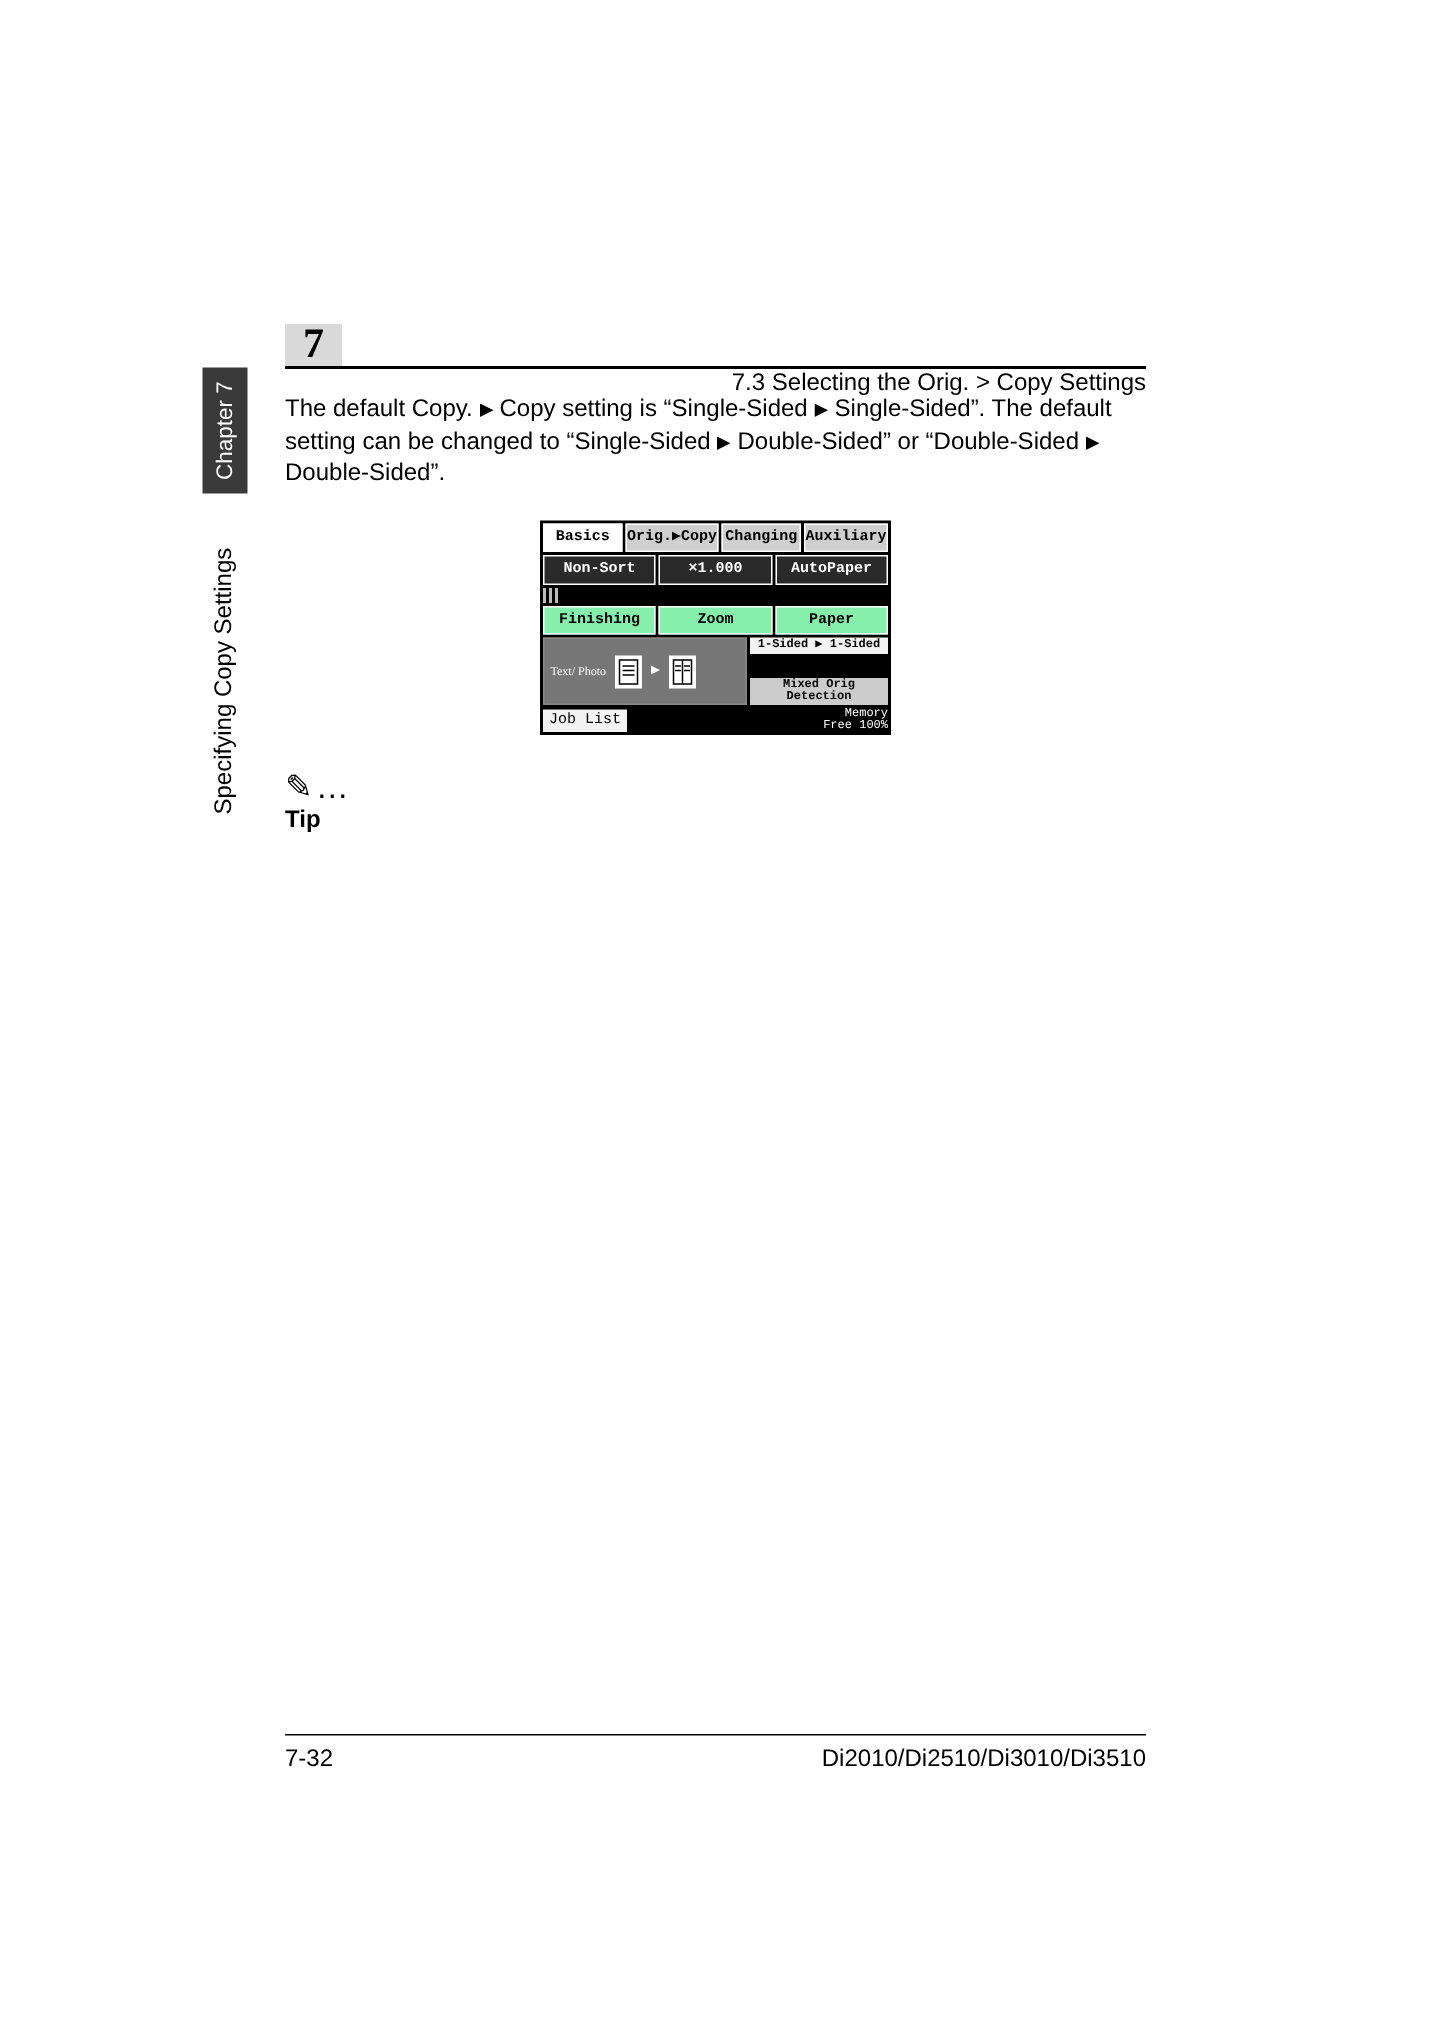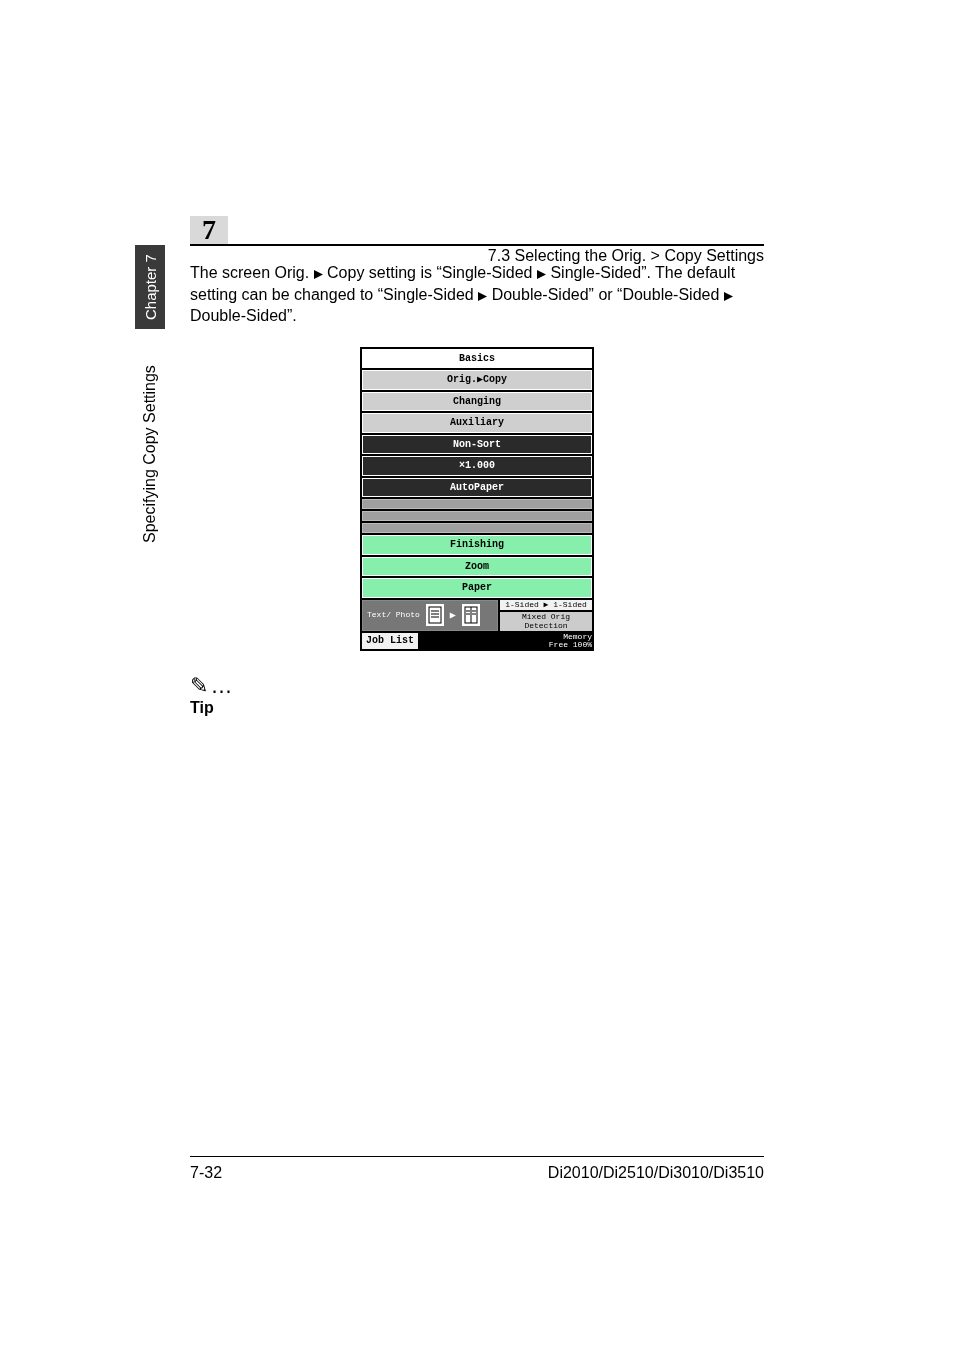--- a/index.html
+++ b/index.html
@@ -100,46 +100,46 @@
   .lcd {
     display: block;
     margin: 20px auto 24px auto;
     width: 234px;
     background: #000;
     color: #fff;
     font-family: "Courier New", monospace;
     font-size: 10px;
     padding: 2px;
   }
-  .lcd-row { display: flex; gap: 2px; margin-bottom: 2px; flex-direction: column; }
+  .lcd-row { display: flex; gap: 2px; margin-bottom: 2px; }
   .lcd-tab, .lcd-btn, .lcd-lbl {
     flex: 1 1 0;
     text-align: center;
     padding: 2px 0;
     border: 1px solid #fff;
     background: #cfcfcf;
     color: #000;
     font-weight: bold;
     white-space: nowrap;
   }
   .lcd-tab.sel { background: #fff; color:#000; }
   .lcd-btn.dark { background: #2a2a2a; color:#fff; }
   .lcd-btn.light { background: #86efac; color:#000; }
   .lcd-row.status { background:#000; color:#fff; padding:2px 4px; justify-content: space-between; align-items:center; }
   .lcd-row.status span { background:transparent; color:#fff; border:none; padding:0; }
   .lcd-num { font-family: Arial; font-size:20px; font-weight:normal; border:1px solid #fff; width:18px; text-align:center; color:#fff; }
   .lcd-spacer { background:#9f9f9f; height:10px; border:1px solid #bbb; }
   .lcd-bottom { display:flex; justify-content:space-between; align-items:flex-end; margin-top:2px; }
-  .lcd-job { background:#f2f2f2; color:#000; padding:1px 4px; font-weight:bold; }
+  .lcd-job { background:#f2f2f2; color:#000; padding:1px 4px; font-weight:normal; }
   .lcd-mem { font-size:8px; text-align:right; line-height:1; color:#fff; }
   .lcd-origbox {
     border:1px solid #888; background:#777; padding:3px 4px; display:flex; align-items:center; gap:6px; color:#fff;
   }
   .lcd-origbox .doc { width:18px; height:22px; background:#fff; color:#000; display:flex; align-items:center; justify-content:center; font-size:9px;}
-  .lcd-side { width:92px; display:flex; flex-direction:column; gap:2px;}
+  .lcd-side { width:92px; display:flex; flex-direction:column; gap:16px;font-weight:bold;}
   .lcd-side .chip { background:#f2f2f2; color:#000; font-size:8px; text-align:center; padding:1px 1px; line-height:1.05;}
   .lcd-side .chip.dark { background:#ccc; }
   .lcd-lower { display:flex; gap:2px; align-items:stretch; }
 
   
   .tip-icon {
     font-size: 22px;
     line-height: 1;
     letter-spacing: 2px;
   }
@@ -180,21 +180,21 @@
   <div class="side-tab-chapter">
     <span>Chapter 7</span>
   </div>
   <div class="side-text">
     <span>Specifying Copy Settings</span>
   </div>
 
   <div class="body">
 
     <p>
-      <span>The screen Orig.</span>
+      <span>The default Copy.</span>
       <svg class="tri" width="9" height="9">
           <polygon points="0,0 9,4.5 0,9" fill="#000"></polygon>
         </svg>
       <span>Copy setting is “Single-Sided</span>
       <svg class="tri" width="9" height="9">
           <polygon points="0,0 9,4.5 0,9" fill="#000"></polygon>
         </svg>
       <span>Single-Sided”. The default setting can be changed to “Single-Sided</span>
       <svg class="tri" width="9" height="9">
           <polygon points="0,0 9,4.5 0,9" fill="#000"></polygon>
@@ -224,21 +224,21 @@
         <div class="lcd-spacer"></div>
       </div>
       <div class="lcd-row">
         <div class="lcd-btn light">Finishing</div>
         <div class="lcd-btn light">Zoom</div>
         <div class="lcd-btn light">Paper</div>
       </div>
 
       <div class="lcd-lower">
         <div class="lcd-origbox" style="flex:1;">
-          <div style="font-size:8px; line-height:1;">Text/
+          <div style="font-size:8px; line-height:1;font-family:Liberation Serif, serif;">Text/
 Photo</div>
           <div class="doc">
             <svg width="14" height="18">
                 <rect x="1" y="1" width="12" height="16" fill="#fff" stroke="#000"></rect>
                 <line x1="3" y1="5" x2="11" y2="5" stroke="#000"></line>
                 <line x1="3" y1="8" x2="11" y2="8" stroke="#000"></line>
                 <line x1="3" y1="11" x2="11" y2="11" stroke="#000"></line>
               </svg>
           </div>
           <span>▶</span>

